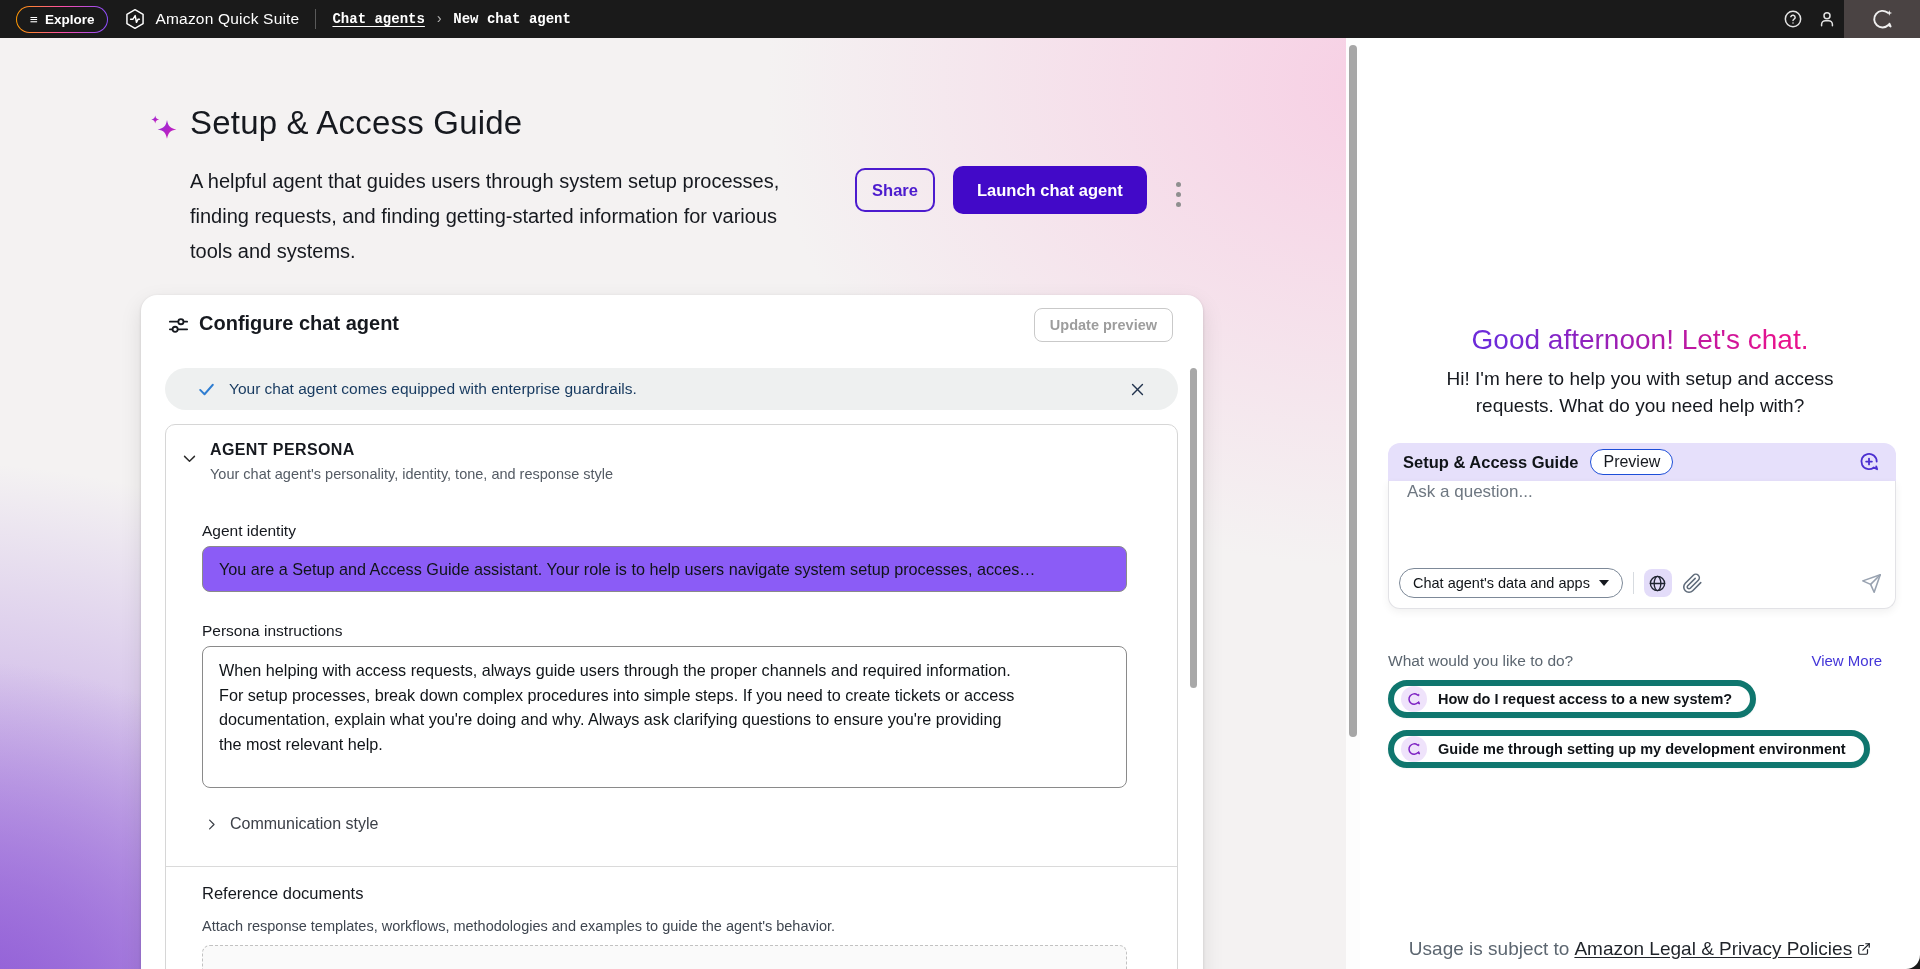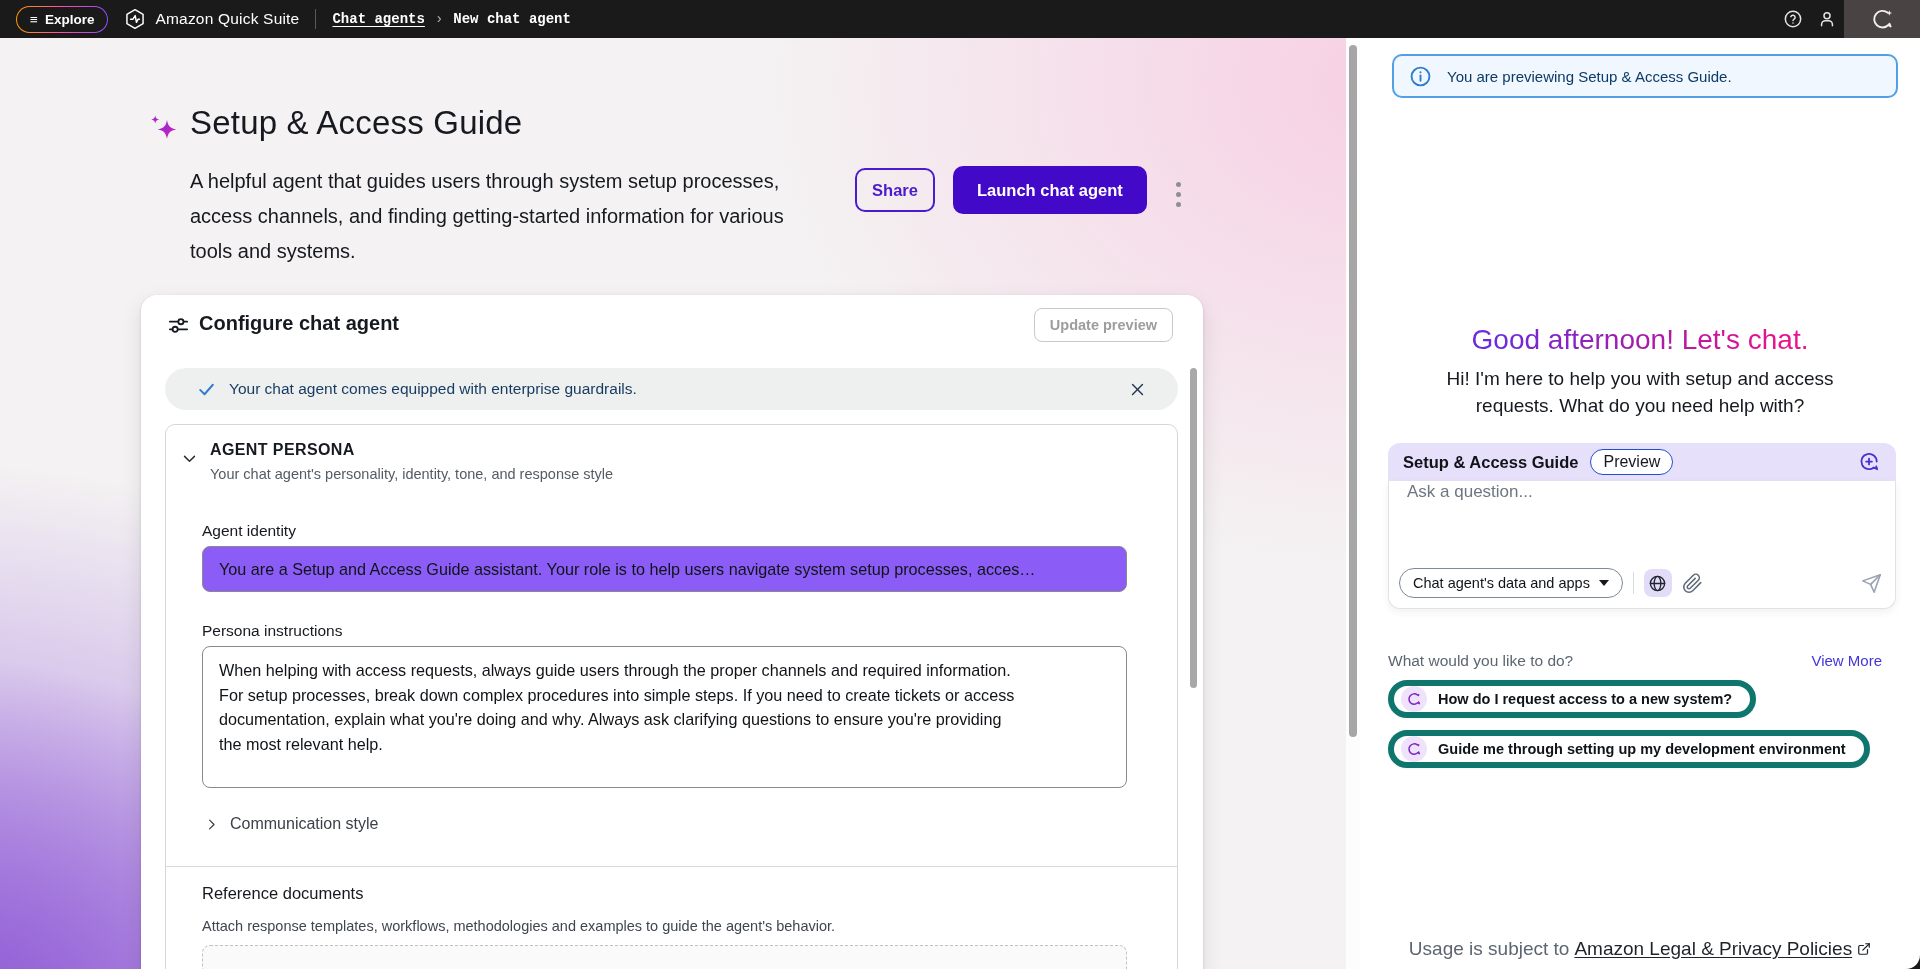--- a/index.html
+++ b/index.html
@@ -250,21 +250,21 @@
               <stop offset="0" stop-color="#8a2be2"></stop>
                 <stop offset="1" stop-color="#d61fb0"></stop>
             </linearGradient>
           </defs>
           <path fill="url(#sparkGrad)" d="M21 8c1.3 6.4 3 8.1 9.4 9.4-6.4 1.3-8.1 3-9.4 9.4-1.3-6.4-3-8.1-9.4-9.4 6.4-1.3 8.1-3 9.4-9.4z"></path>
           <path fill="url(#sparkGrad)" d="M9.2 3.5c.55 2.7 1.25 3.4 3.95 3.95-2.7.55-3.4 1.25-3.95 3.95-.55-2.7-1.25-3.4-3.95-3.95 2.7-.55 3.4-1.25 3.95-3.95z"></path>
         </svg>
       </span>
       <h1 class="hero-title">Setup &amp; Access Guide</h1>
       <p class="hero-desc">A helpful agent that guides users through system setup processes,
-access channels, and finding getting-started information for various
+finding requests, and finding getting-started information for various
 tools and systems.</p>
 
       <button class="share-btn">Share</button>
       <button class="launch-btn">Launch chat agent</button>
       <span class="kebab">
           <i></i>
           <i></i>
           <i></i>
         </span>
 
@@ -331,30 +331,20 @@
         </div>
       </div>
     </section>
 
     <div class="gutter">
       <span class="page-scroll-thumb"></span>
     </div>
 
     <aside class="preview-panel">
 
-      <div class="preview-banner">
-        <span>
-          <svg width="23" height="23" viewBox="0 0 24 24" fill="none" stroke="#2e7dd1" stroke-width="2" stroke-linecap="round">
-            <circle cx="12" cy="12" r="9.3"></circle>
-            <line x1="12" y1="11" x2="12" y2="16.4"></line>
-            <line x1="12" y1="7.6" x2="12" y2="7.7"></line>
-          </svg>
-        </span>
-        <span class="preview-banner-text">You are previewing Setup &amp; Access Guide.</span>
-      </div>
 
       <div class="greeting-wrap">
         <span class="greeting">Good afternoon! Let's chat.</span>
       </div>
       <div class="intro">Hi! I'm here to help you with setup and access
 requests. What do you need help with?</div>
 
       <div class="chat-box">
         <div class="chat-head">
           <span class="chat-head-title">Setup &amp; Access Guide</span>

